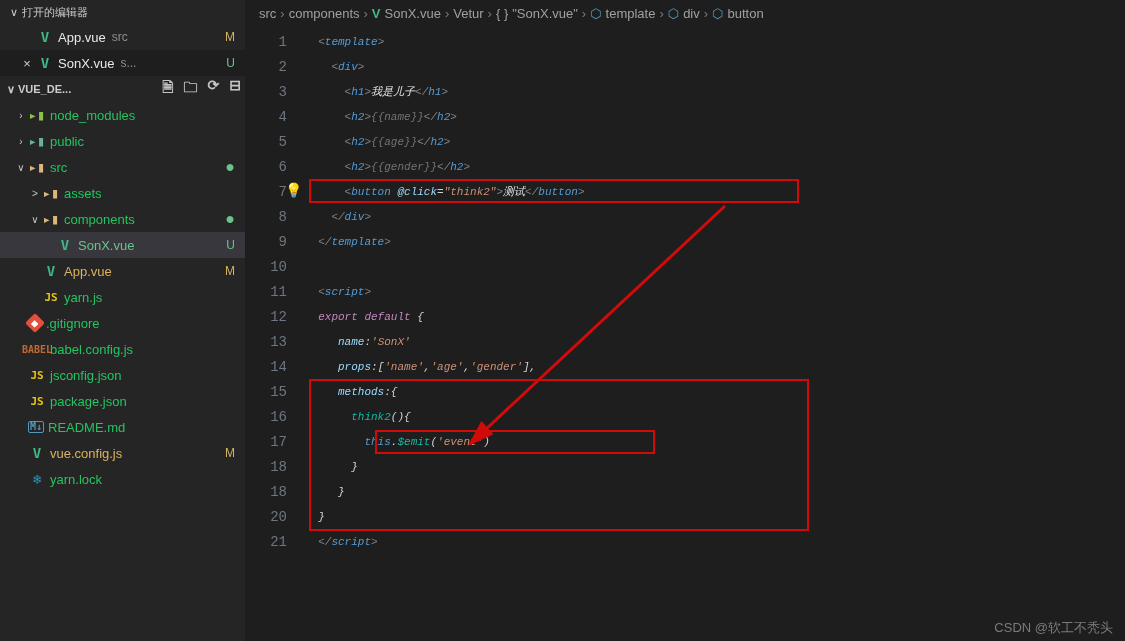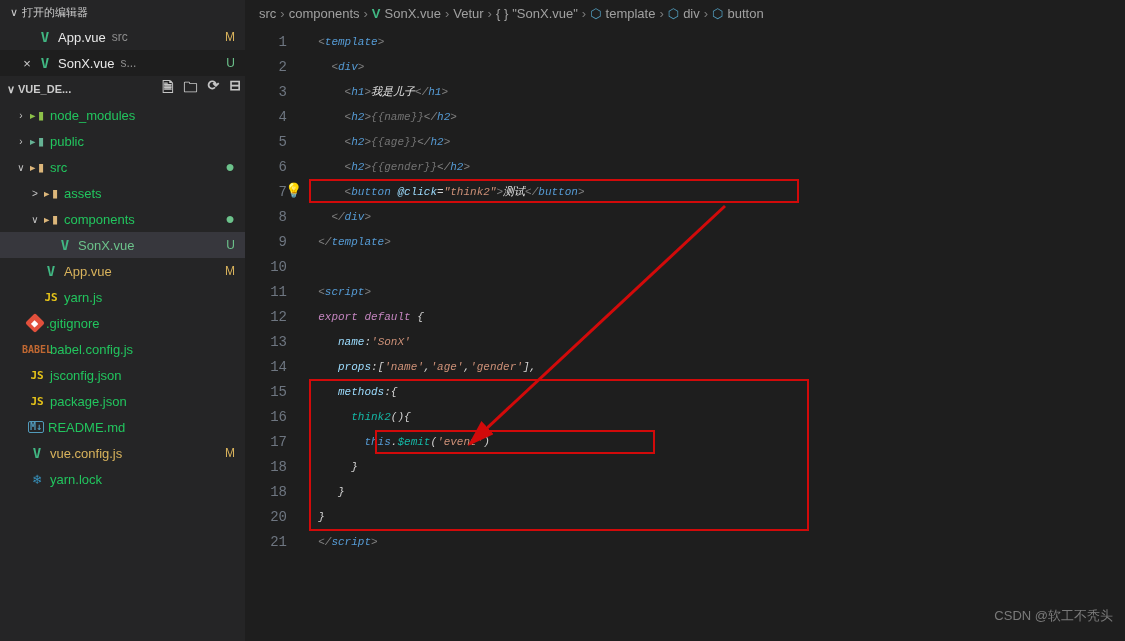--- a/index.html
+++ b/index.html
@@ -67,21 +67,21 @@
 .t-txt { color:#e5e5e5; }
 .t-must{ color:#737373; }
 .t-kw  { color:#c586c0; }
 .t-id  { color:#9cdcfe;margin-top:25px; }
 .t-fn  { color:#14b8a6; }
 .t-pun { color:#d4d4d4; }
 .t-this{ color:#569cd6; }
 .bulb { position:absolute; left:40px; top:156px; color:#ffcc00; font-size:14px; }
 .redbox { position:absolute; border:2px solid #d20a0a; pointer-events:none; }
 .arrow-svg{ position:absolute; pointer-events:none; }
-.watermark{ position:absolute; right:12px; bottom:16px; color:#7a7a7a; font-size:13px; font-family:"Segoe UI",sans-serif; }
+.watermark{ position:absolute; right:12px; bottom:4px; color:#7a7a7a; font-size:13px; font-family:"Segoe UI",sans-serif; }
 </style>
 </head>
 <body>
 
 <div class="sidebar">
   <div class="sidebar-hdr">
     <span class="chev">∨</span>
     <span>打开的编辑器</span>
   </div>
   <div class="tabs">

